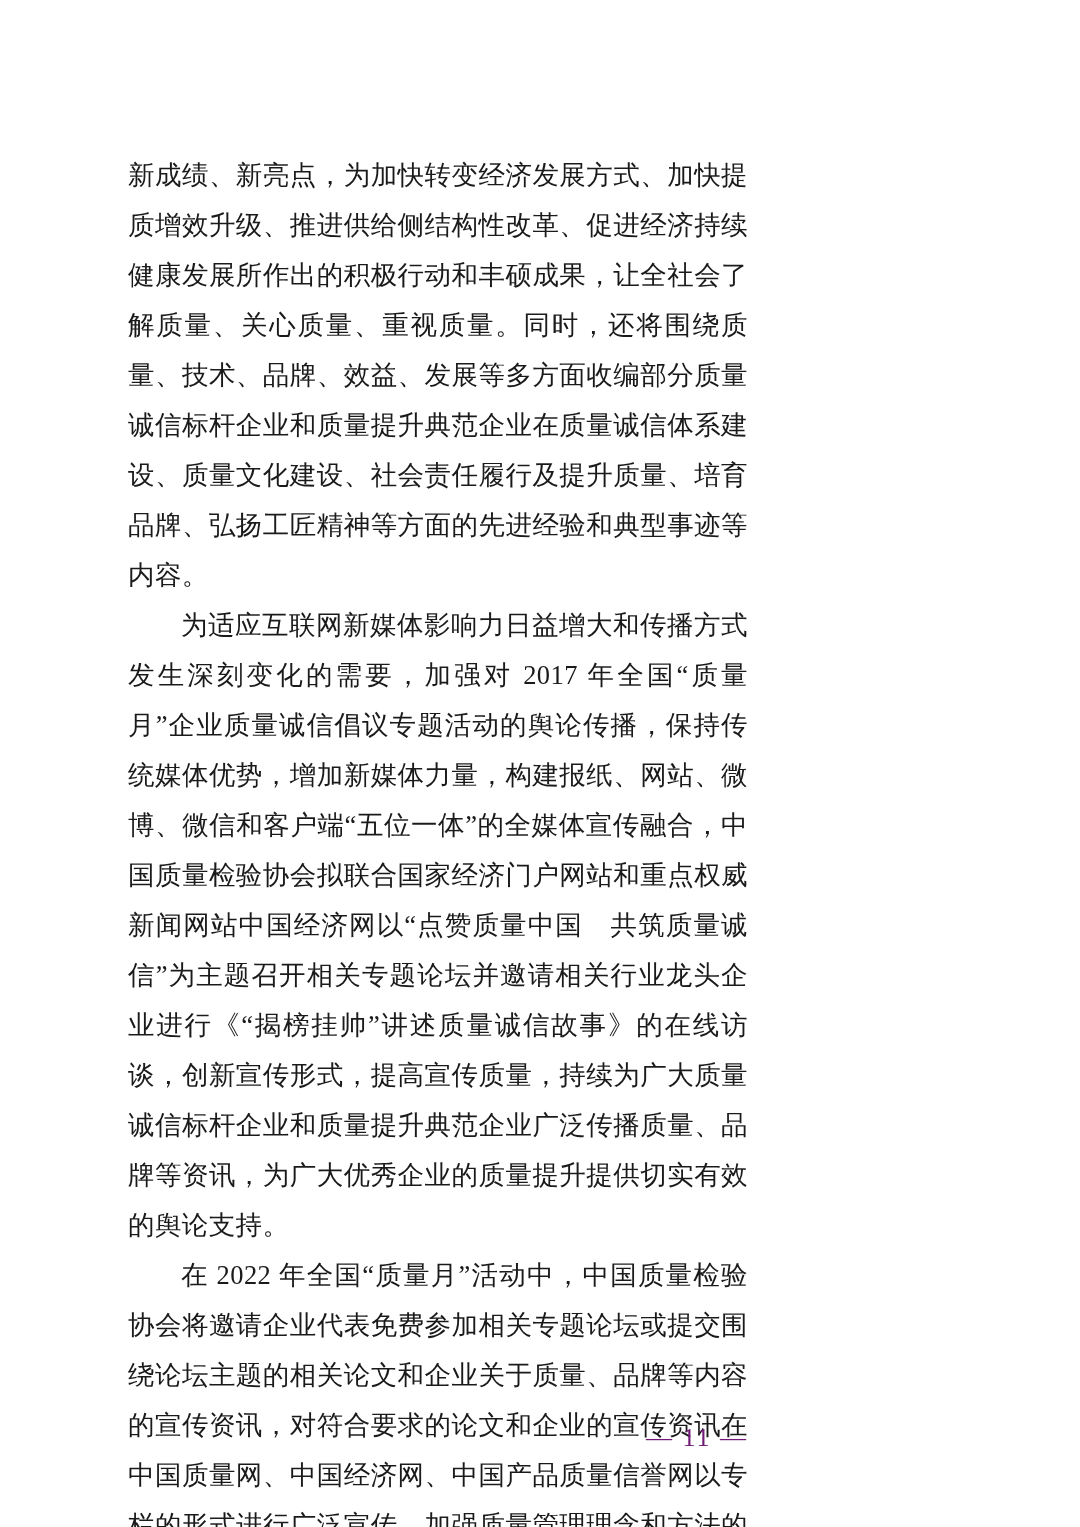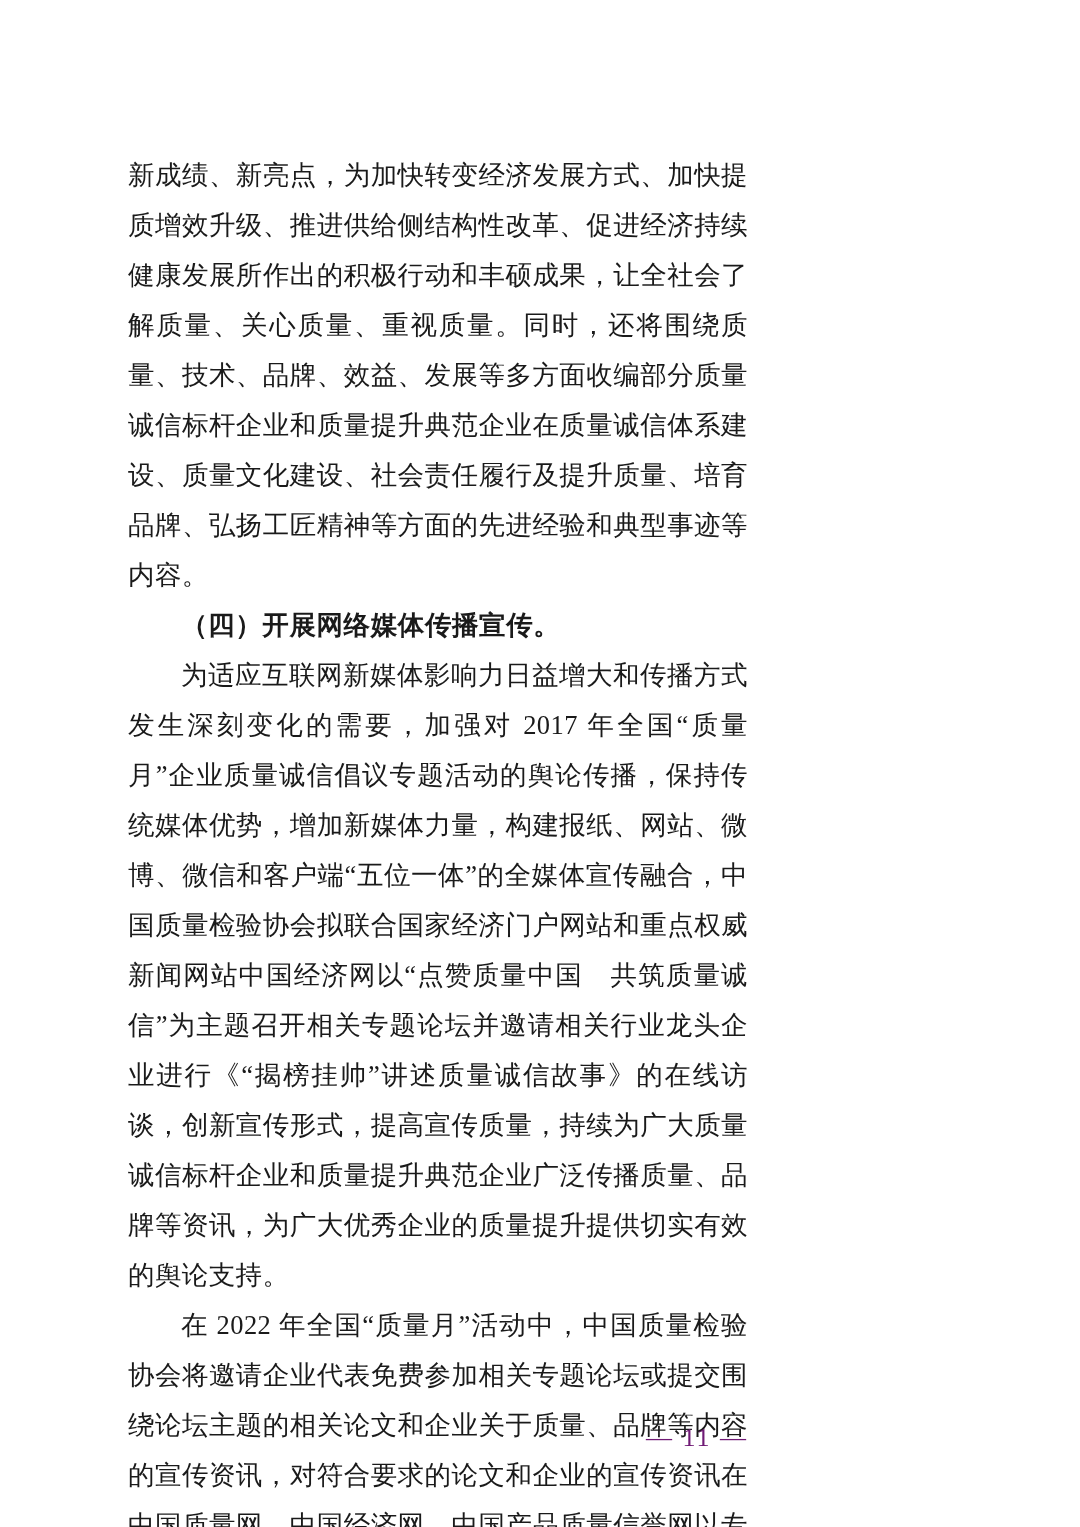--- a/index.html
+++ b/index.html
@@ -53,21 +53,20 @@
   }
 </style>
 </head>
 <body>
 
 <div class="page">
   <div class="doc-body">
 
     <p class="para flush">新成绩、新亮点，为加快转变经济发展方式、加快提质增效升级、推进供给侧结构性改革、促进经济持续健康发展所作出的积极行动和丰硕成果，让全社会了解质量、关心质量、重视质量。同时，还将围绕质量、技术、品牌、效益、发展等多方面收编部分质量诚信标杆企业和质量提升典范企业在质量诚信体系建设、质量文化建设、社会责任履行及提升质量、培育品牌、弘扬工匠精神等方面的先进经验和典型事迹等内容。</p>
 
-    <p class="heading">（四）开展网络媒体传播宣传。</p>
 
     <p class="para">为适应互联网新媒体影响力日益增大和传播方式发生深刻变化的需要，加强对 2017 年全国“质量月”企业质量诚信倡议专题活动的舆论传播，保持传统媒体优势，增加新媒体力量，构建报纸、网站、微博、微信和客户端“五位一体”的全媒体宣传融合，中国质量检验协会拟联合国家经济门户网站和重点权威新闻网站中国经济网以“点赞质量中国　共筑质量诚信”为主题召开相关专题论坛并邀请相关行业龙头企业进行《“揭榜挂帅”讲述质量诚信故事》的在线访谈，创新宣传形式，提高宣传质量，持续为广大质量诚信标杆企业和质量提升典范企业广泛传播质量、品牌等资讯，为广大优秀企业的质量提升提供切实有效的舆论支持。</p>
 
     <p class="para">在 2022 年全国“质量月”活动中，中国质量检验协会将邀请企业代表免费参加相关专题论坛或提交围绕论坛主题的相关论文和企业关于质量、品牌等内容的宣传资讯，对符合要求的论文和企业的宣传资讯在中国质量网、中国经济网、中国产品质量信誉网以专栏的形式进行广泛宣传，加强质量管理理念和方法的交流与传播，加大互联网媒体对广大质量工作优秀企业的宣传力度，切实提高信息传播的针对性和有效性，充分实现企业资讯和消费者（用户）的互动分享，为企业和消费者（用户）倾力打造“有价值交互”的舆论传播，引导全社会树立质量第一的强烈意识，推动全面质量管理创新，为质量提升行动和坚持高质量发展营造良好的舆论氛围。</p>
 
   </div>
 
   <div class="page-number">— 11 —</div>
 </div>
 

